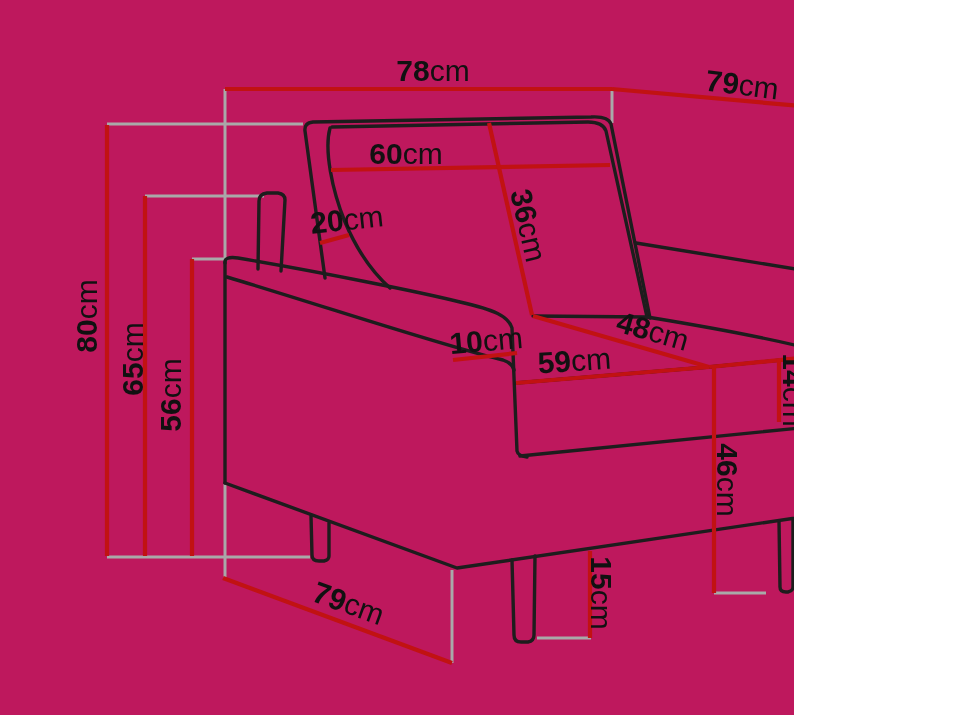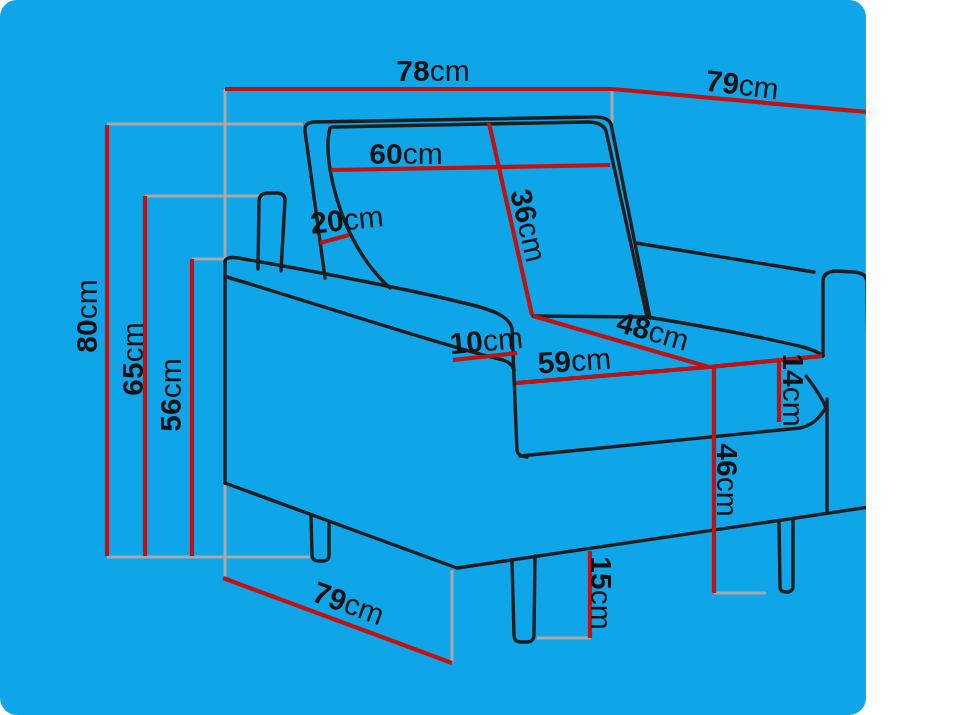--- a/index.html
+++ b/index.html
@@ -1,16 +1,16 @@
 <!DOCTYPE html>
 <html><head>
 <meta charset="utf-8">
 <style>
   html,body{margin:0;padding:0;background:#ffffff;}
-  #stage{position:relative;width:866px;height:715px;background:#0ea5e9;overflow:hidden;border-radius:17px;}
+  #stage{position:relative;width:794px;height:715px;background:#be185d;overflow:hidden;}
   svg{position:absolute;left:0;top:0;}
   text{font-family:"Liberation Sans","DejaVu Sans",sans-serif;font-size:30px;fill:#111111;}
   .num{font-weight:bold;}
   .unit{font-weight:normal;}
   .chair{fill:none;stroke:#1d1d1d;stroke-width:3.4;stroke-linecap:round;stroke-linejoin:round;}
   .guide{fill:none;stroke:#a9a9a9;stroke-width:3;stroke-linecap:butt;}
   .dim{fill:none;stroke:#c11212;stroke-width:4.2;stroke-linecap:butt;}
 </style>
 </head>
 <body>

